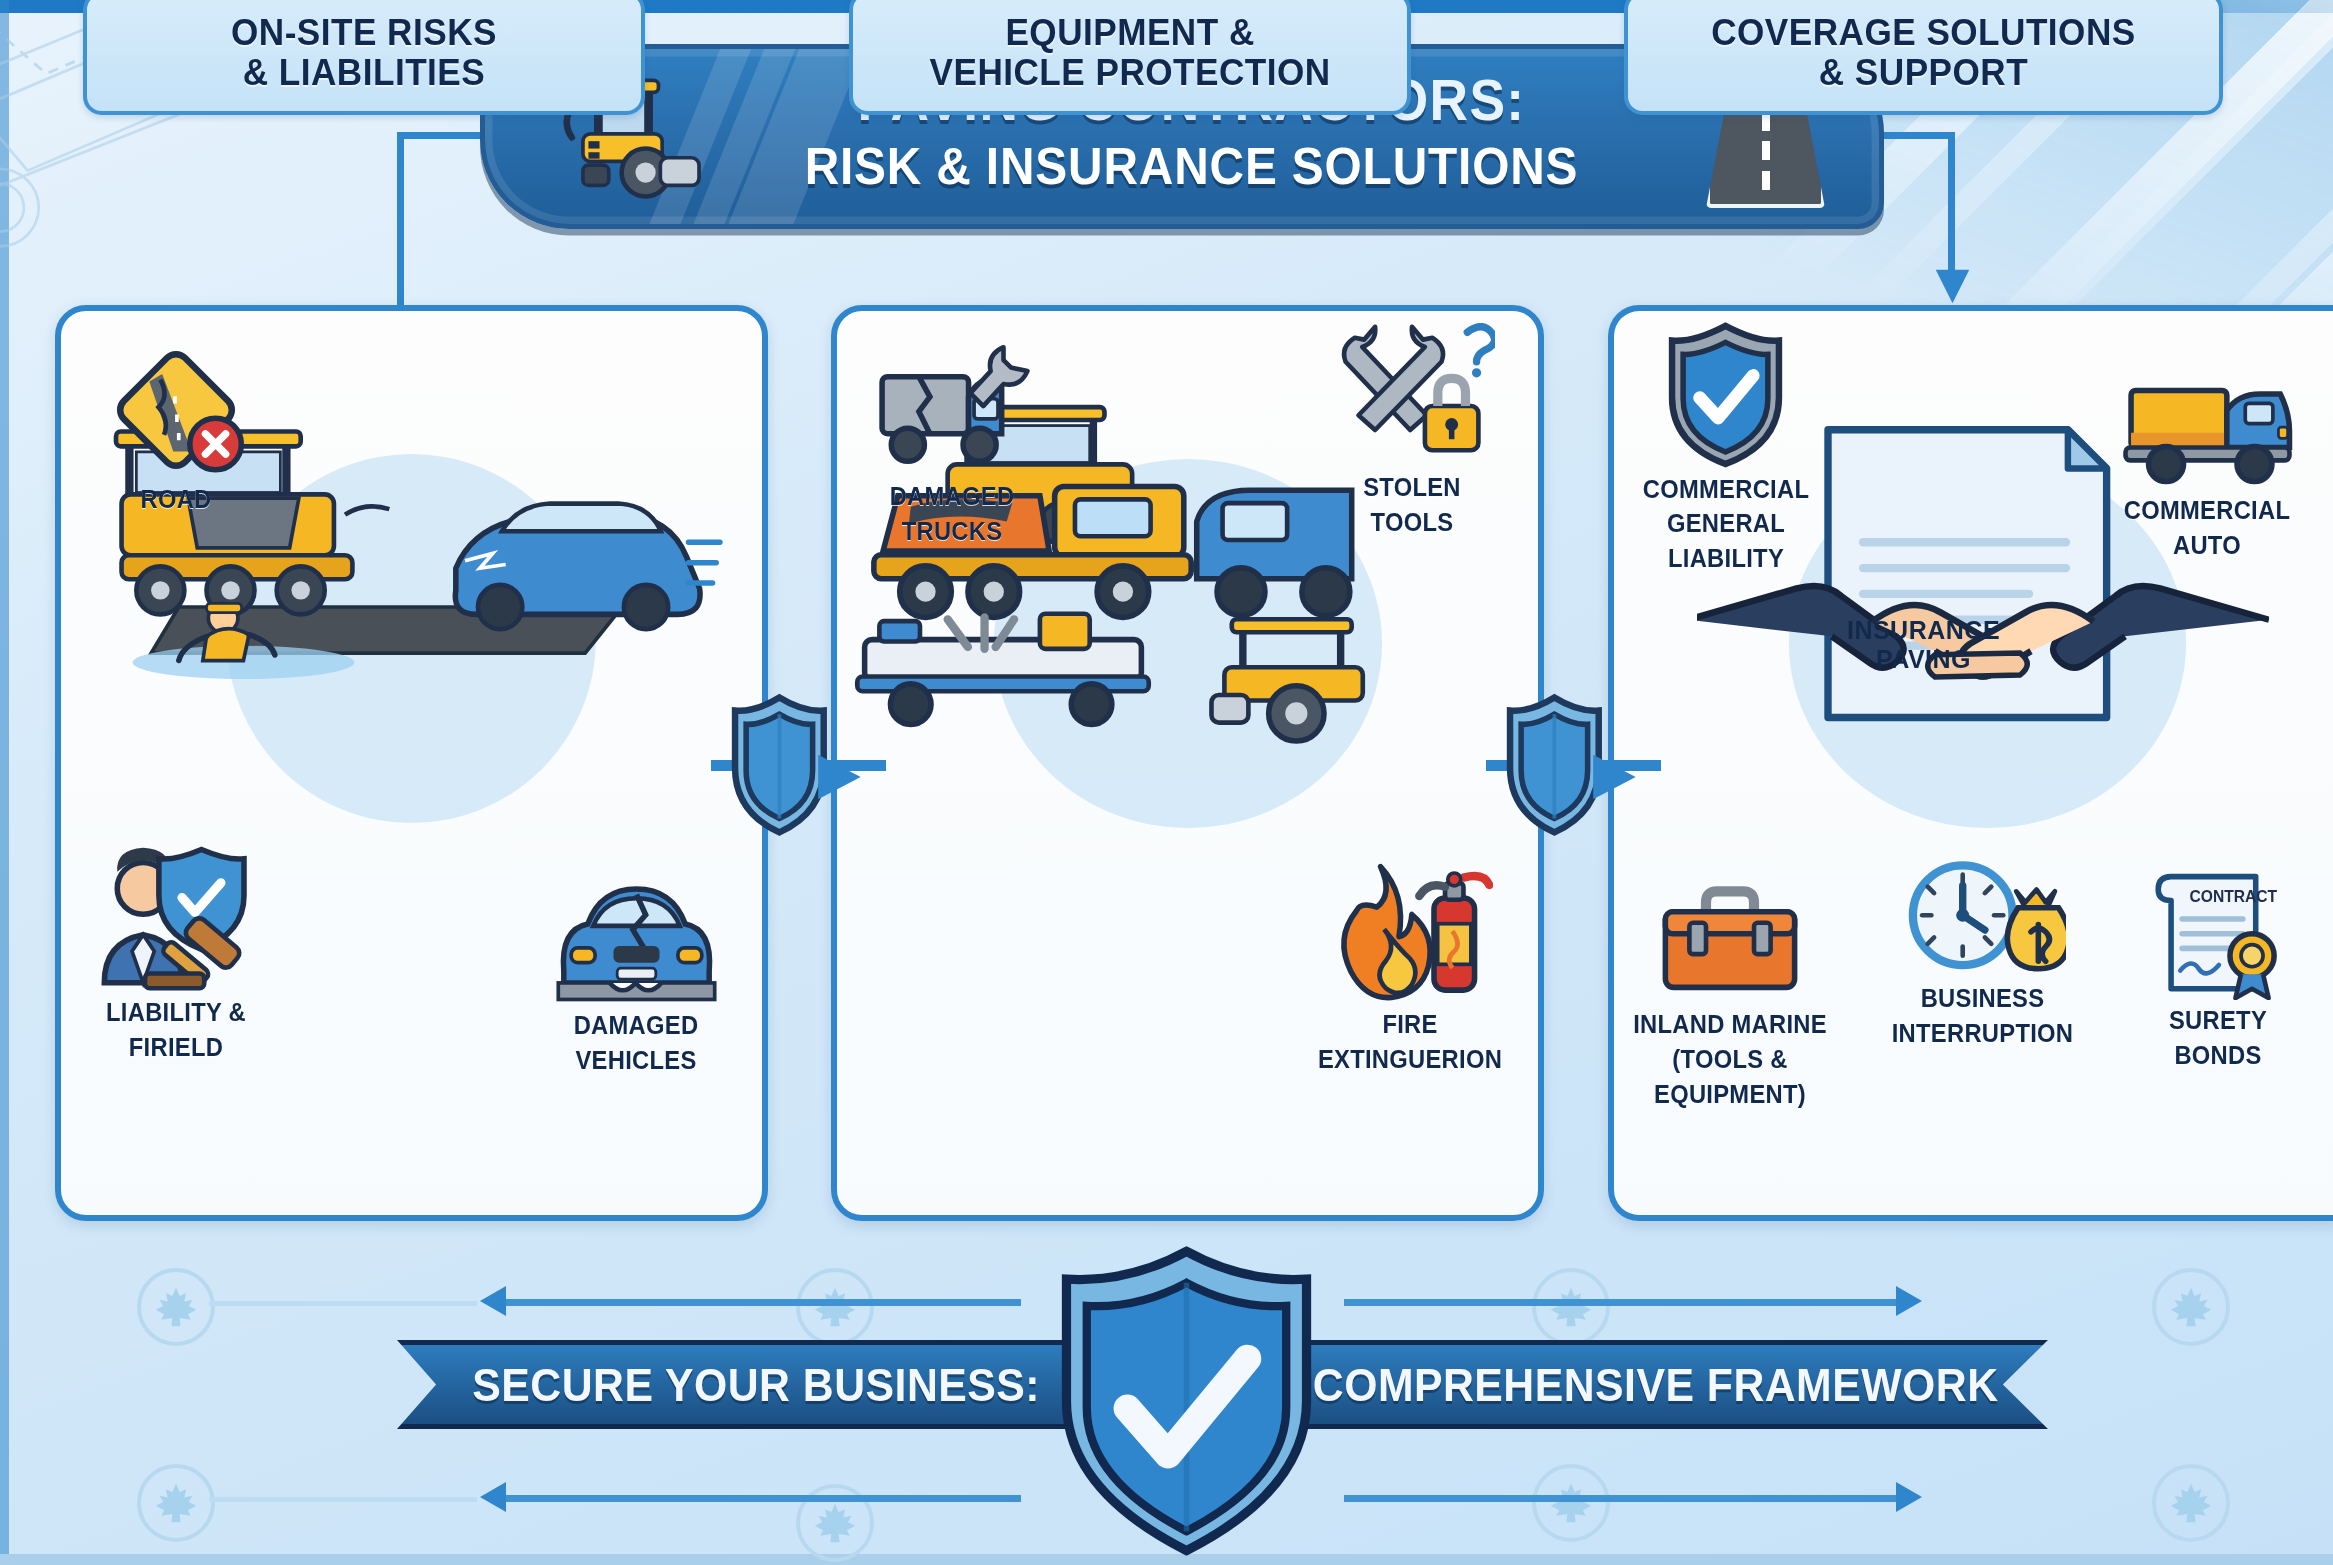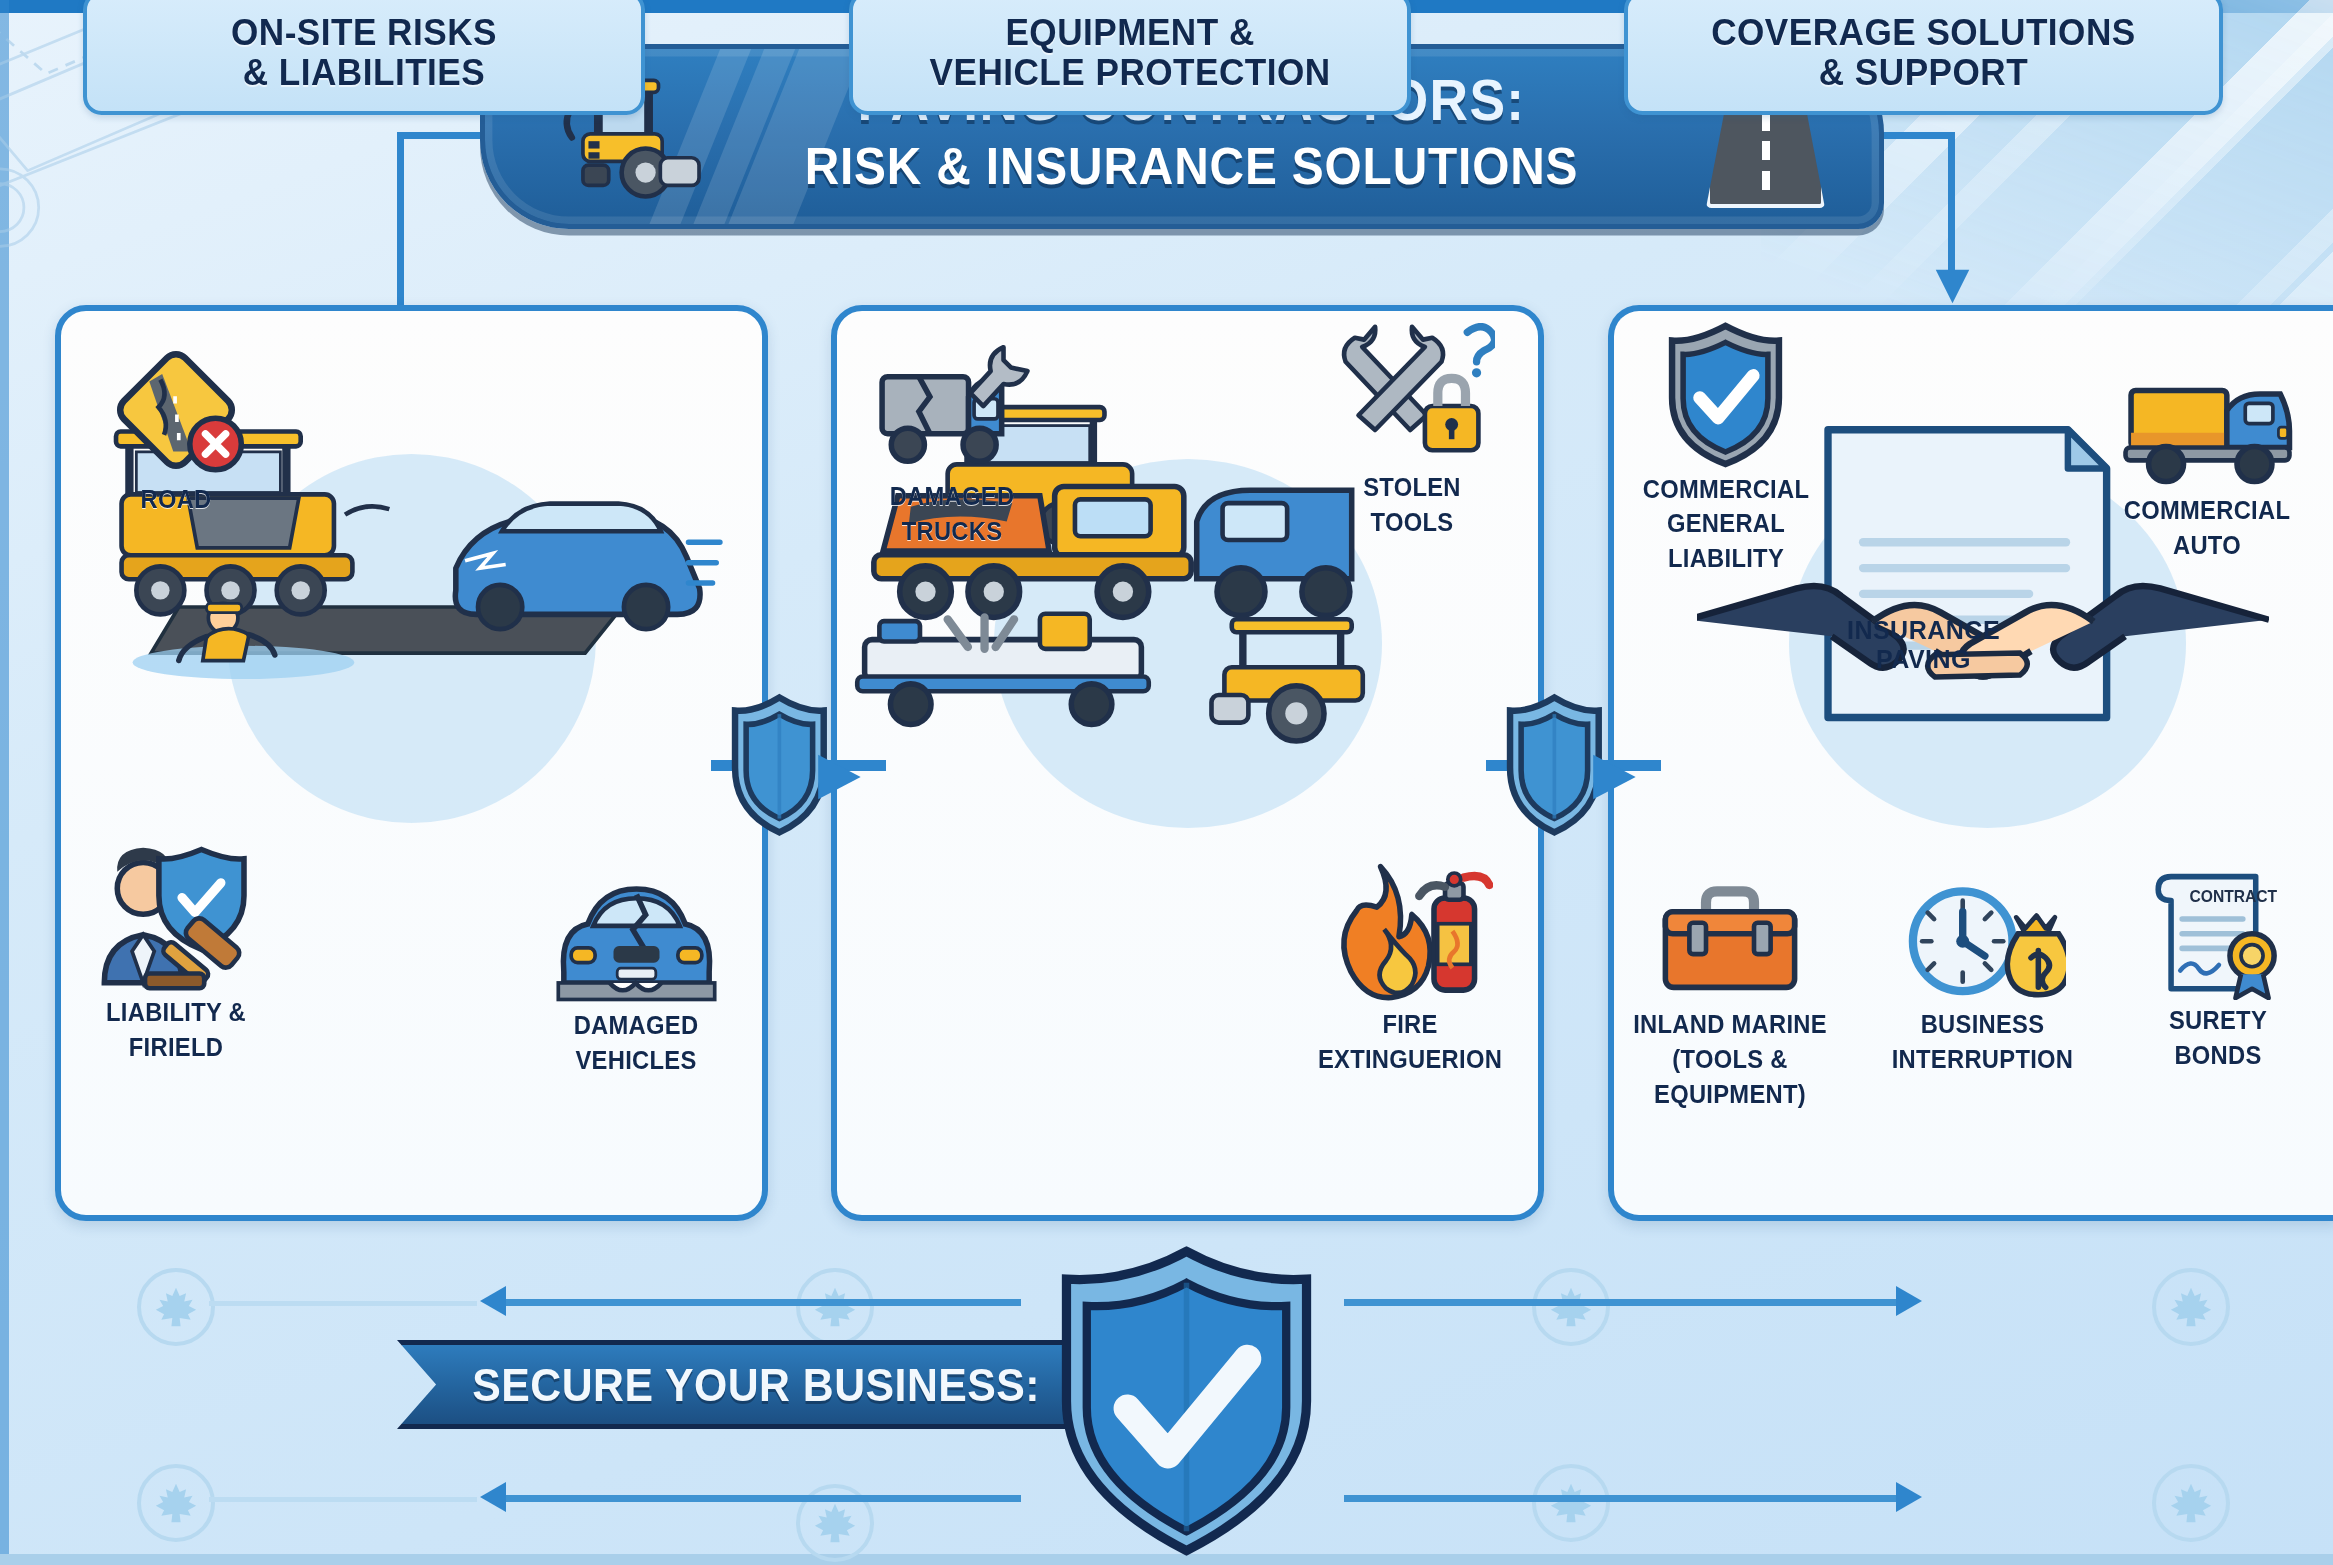--- a/index.html
+++ b/index.html
@@ -440,21 +440,21 @@
           <rect x="10" y="30" width="140" height="24" rx="8" fill="#f0863a" stroke="#20304a" stroke-width="6"></rect>
           <rect x="36" y="42" width="18" height="34" rx="4" fill="#9aa5b0" stroke="#20304a" stroke-width="5"></rect>
           <rect x="106" y="42" width="18" height="34" rx="4" fill="#9aa5b0" stroke="#20304a" stroke-width="5"></rect>
         </svg>
       </div>
       <div class="lbl">INLAND MARINE</div>
       <div class="lbl">(TOOLS &amp;</div>
       <div class="lbl">EQUIPMENT)</div>
     </div>
 
-    <div class="cell" style="left:244px;top:545px;width:249px;">
+    <div class="cell" style="left:244px;top:519px;width:249px;">
       <div class="glyph">
         <svg viewBox="0 0 180 130" width="166" height="120">
           <circle cx="68" cy="62" r="54" fill="#eef5fb" stroke="#3f93d2" stroke-width="9"></circle>
           <g stroke="#30445c" stroke-width="5" stroke-linecap="round">
             <path d="M68 18 v10"></path>
               <path d="M68 96 v10"></path>
               <path d="M24 62 h10"></path>
               <path d="M102 62 h10"></path>
             <path d="M99 31 l-7 7"></path>
               <path d="M37 86 l-7 7"></path>
@@ -562,20 +562,23 @@
   <div class="fline" style="left:1602px;top:1497px;width:212px;"></div>
 
   <div class="farrow" style="left:504px;top:1299px;width:517px;"></div>
   <div class="farrow" style="left:504px;top:1495px;width:517px;"></div>
   <div class="farrow" style="left:1344px;top:1299px;width:554px;transform:scaleX(-1);"></div>
   <div class="farrow" style="left:1344px;top:1495px;width:554px;transform:scaleX(-1);"></div>
 
   <div id="ribbonL">
     <span class="rtext">SECURE YOUR BUSINESS:</span>
   </div>
+  <div id="ribbonR">
+    <span class="rtext">COMPREHENSIVE FRAMEWORK</span>
+  </div>
 
   <svg id="bigshield" viewBox="0 0 300 340">
     <path d="M150 8 q62 34 130 30 l0 132 q0 96 -130 162 q-130 -66 -130 -162 l0 -132 q68 4 130 -30 Z" fill="#79b7e3" stroke="#12294f" stroke-width="10"></path>
     <path d="M150 42 q52 28 108 25 l0 110 q0 78 -108 134 q-108 -56 -108 -134 l0 -110 q56 3 108 -25 Z" fill="#2f86cd" stroke="#12294f" stroke-width="9"></path>
     <path d="M150 42 l0 269" stroke="#1f6fae" stroke-width="6" opacity=".55"></path>
     <path d="M86 178 l44 50 l86 -104" stroke="#f2f8fd" stroke-width="30" fill="none" stroke-linecap="round" stroke-linejoin="round"></path>
   </svg>
 
 </div>
 

